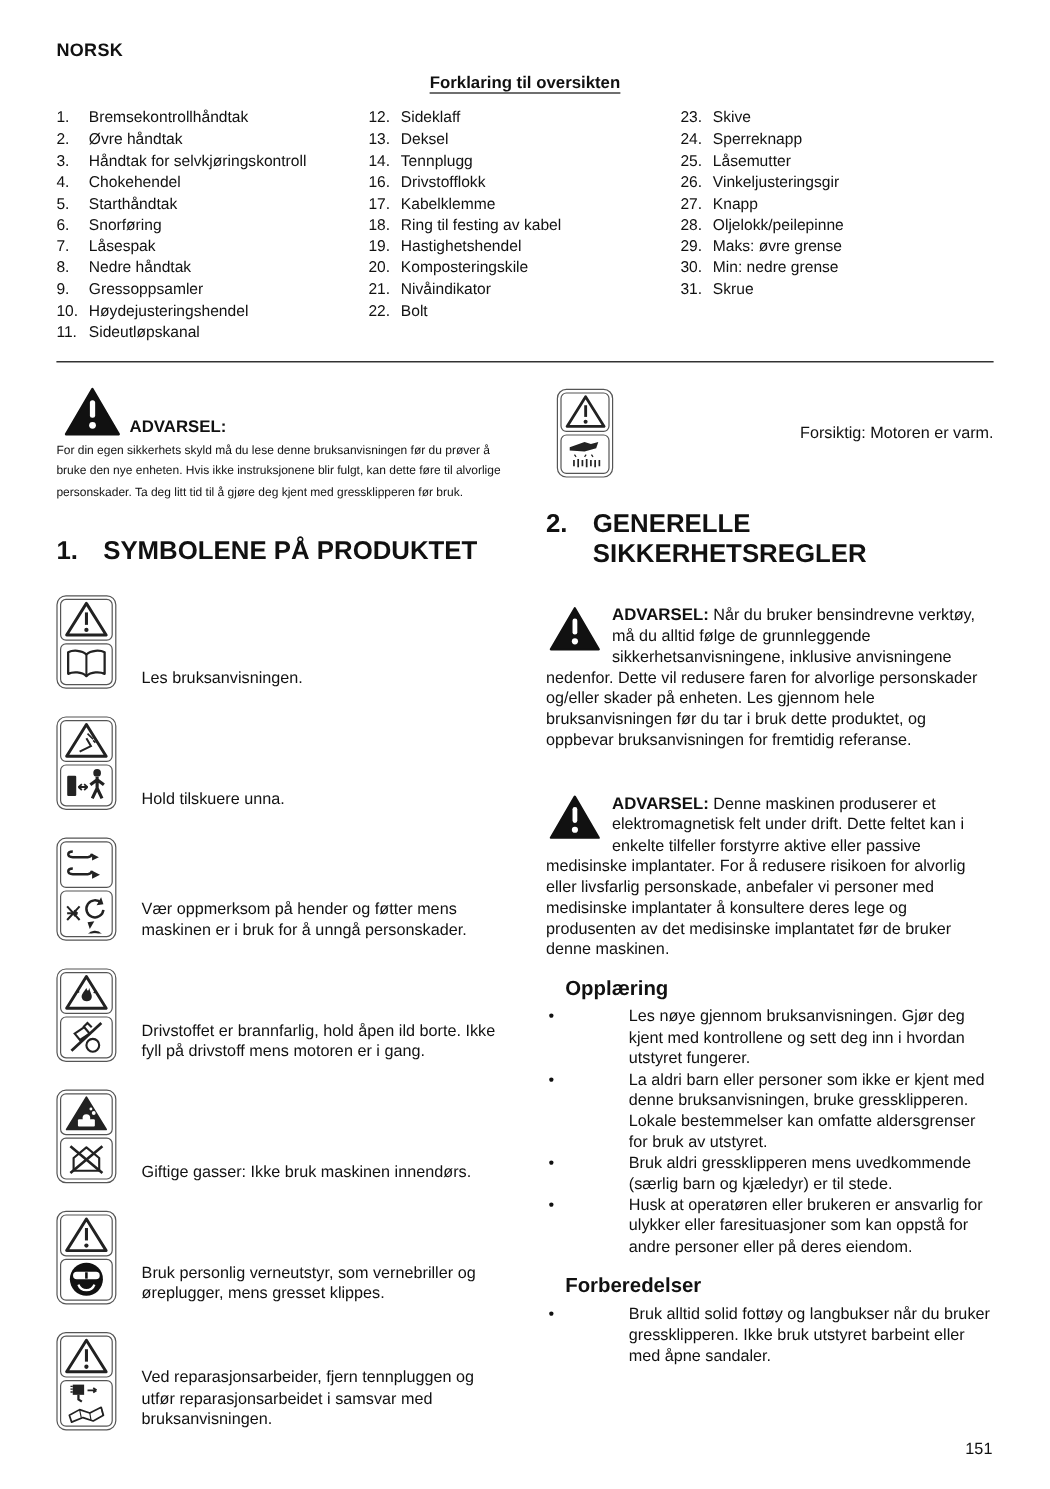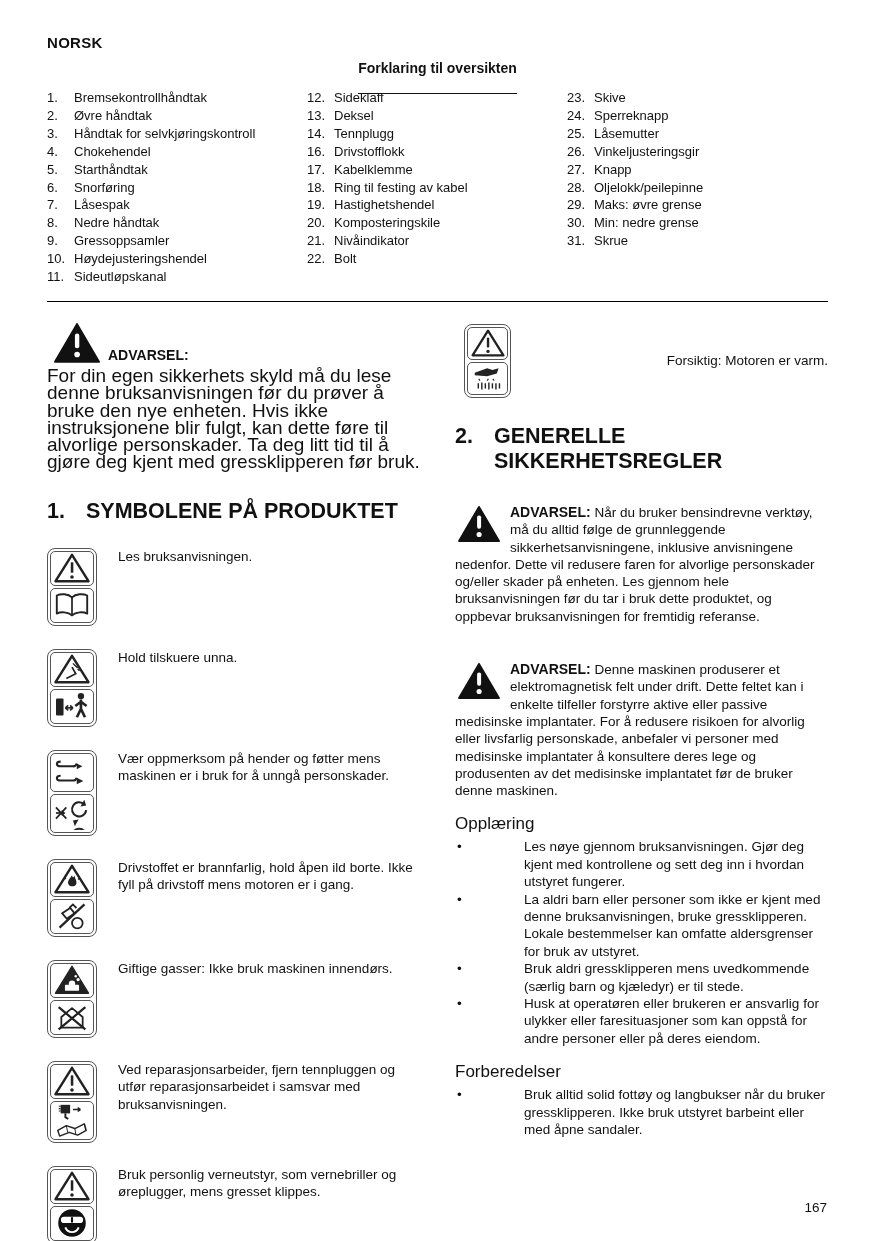--- a/index.html
+++ b/index.html
@@ -9,60 +9,60 @@
     background:#fff;
     color:#111;
     font-family:"Liberation Sans","DejaVu Sans",sans-serif;
     box-sizing:border-box;
     padding:34px 47px 0 47px;
     margin:0 auto;
     overflow:hidden;
   }
   .lang{font-size:15px;font-weight:bold;letter-spacing:.3px;}
   .ov-title{text-align:center;font-size:14px;font-weight:bold;margin-top:9px;}
-  .ov-title span{border-bottom:1.4px solid #111;padding-bottom:17px;}
+  .ov-title span{border-bottom:1.4px solid #111;padding-bottom:1px;}
   .partlist{display:flex;margin-top:13px;}
   .pcol{width:260px;}
   .pcol:last-child{width:261px;}
   .prow{display:flex;font-size:13px;line-height:17.9px;}
   .pnum{width:27px;flex:none;}
   .plabel{flex:1;}
   .divider{border:0;border-top:1.4px solid #000;margin:15px 0 0 0;}
   .main{display:flex;gap:34px;margin-top:20px;}
   .lcol{width:374px;flex:none;}
   .rcol{width:373px;flex:none;}
 
   .warn-head{display:flex;align-items:flex-end;gap:7px;margin-left:6px;}
   .warn-head .wlabel{font-size:14px;font-weight:bold;padding-bottom:1px;}
-  .intro-p{font-size:19px;line-height:17.3px;margin-top:3px;}
+  .intro-p{font-size:10px;line-height:17.3px;margin-top:3px;}
 
   h1.sec{font-size:21.5px;font-weight:bold;margin:26px 0 0 0;display:flex;}
   h1.sec .secnum{width:39px;flex:none;}
   h1.sec .sectitle{flex:1;line-height:25px;}
   .lcol h1.sec{margin-top:28px;}
 
   .symrows{margin-top:24px;}
-  .symrow{display:flex;align-items:flex-start;margin-bottom:23px;}
+  .symrow{display:flex;align-items:flex-end;margin-bottom:23px;}
   .symbox{width:50px;flex:none;border:1.6px solid #555;border-radius:8px;padding:2px;display:flex;flex-direction:column;gap:2px;background:#fff;box-sizing:border-box;}
   .symcell{border:1.3px solid #555;border-radius:5px;height:35px;display:flex;align-items:center;justify-content:center;box-sizing:border-box;background:#fff;}
   .symcell.tall{height:39px;}
   .symtext{margin-left:21px;font-size:13.5px;line-height:17.5px;flex:1;}
 
   .caution{display:flex;align-items:center;margin-top:2px;justify-content:space-between;}
   .caution .symbox{margin-left:9px;width:47px;}
   .caution .symcell{height:33px;}
   .caution-text{margin-left:22px;font-size:13.5px;}
 
   .warnp{font-size:13.5px;line-height:17.3px;margin:36px 0 0 0;}
   .warnp:after{content:"";display:block;clear:both;}
   .warnp .ftri{float:left;margin:1px 9px 2px 2px;}
   .warnp b{font-size:14px;}
   .warnp.first{margin-top:30px;}
 
-  h2.sub{font-size:17px;font-weight:normal;margin:15px 0 4px 0;}
+  h2.sub{font-size:17px;font-weight:bold;margin:15px 0 4px 16px;}
   .bullets{margin:0;}
   .bullet{display:flex;font-size:13.5px;line-height:17.4px;}
   .bullet .bm{width:20px;flex:none;padding-left:2px;}
   .bullet .bt{flex:1;margin-left:47px;}
 
   .pageno{position:absolute;right:48px;bottom:26px;font-size:13.5px;}
   svg{display:block;}
 </style>
 </head>
 <body>
@@ -374,53 +374,53 @@
 
         <div class="symrow">
           <div class="symbox">
             <div class="symcell">
               <svg width="40" height="32" viewBox="0 0 40 34">
                 <path d="M20 3 L37.5 31 H2.5 Z" fill="none" stroke="#222" stroke-width="2.6" stroke-linejoin="round"></path>
                 <rect x="18.7" y="11" width="2.7" height="11" fill="#222"></rect>
                 <circle cx="20" cy="26.5" r="1.9" fill="#222"></circle>
               </svg>
             </div>
+            <div class="symcell">
+              <svg width="36" height="32" viewBox="0 0 40 36">
+                <circle cx="20" cy="18" r="15.5" fill="#111"></circle>
+                <rect x="7.5" y="11" width="25" height="7" rx="3.5" fill="#fff"></rect>
+                <rect x="18.8" y="11.5" width="2.4" height="6" fill="#111"></rect>
+                <path d="M12.5 23 c2.5 7 12.5 7 15 0" stroke="#fff" stroke-width="2.2" fill="none"></path>
+              </svg>
+            </div>
+          </div>
+          <div class="symtext">Bruk personlig verneutstyr, som vernebriller og øreplugger, mens gresset klippes.</div>
+        </div>
+
+        <div class="symrow">
+          <div class="symbox">
+            <div class="symcell">
+              <svg width="40" height="32" viewBox="0 0 40 34">
+                <path d="M20 3 L37.5 31 H2.5 Z" fill="none" stroke="#222" stroke-width="2.6" stroke-linejoin="round"></path>
+                <rect x="18.7" y="11" width="2.7" height="11" fill="#222"></rect>
+                <circle cx="20" cy="26.5" r="1.9" fill="#222"></circle>
+              </svg>
+            </div>
             <div class="symcell tall">
               <svg width="38" height="36" viewBox="0 0 40 38">
                 <rect x="8" y="3" width="10" height="9" fill="#222"></rect>
                 <path d="M8 4.5 h-2 M8 7 h-2 M8 9.5 h-2" stroke="#222" stroke-width="1.2"></path>
                 <path d="M13 12 v4 l3 2" fill="none" stroke="#222" stroke-width="2"></path>
                 <path d="M21 8 h8 M29 8 l-3 -2 M29 8 l-3 2" stroke="#222" stroke-width="1.5"></path>
                 <path d="M5 30 l9 -5 9 3 10 -5 2 7 -9 5 -9 -3 -10 4 z" fill="none" stroke="#222" stroke-width="1.5" stroke-linejoin="round"></path>
                 <path d="M14 25 l1.5 7 M23 28 l1 6 M33 23 l1.5 7" stroke="#222" stroke-width="1"></path>
               </svg>
             </div>
           </div>
           <div class="symtext">Ved reparasjonsarbeider, fjern tennpluggen og utfør reparasjonsarbeidet i samsvar med bruksanvisningen.</div>
-        </div>
-
-        <div class="symrow">
-          <div class="symbox">
-            <div class="symcell">
-              <svg width="40" height="32" viewBox="0 0 40 34">
-                <path d="M20 3 L37.5 31 H2.5 Z" fill="none" stroke="#222" stroke-width="2.6" stroke-linejoin="round"></path>
-                <rect x="18.7" y="11" width="2.7" height="11" fill="#222"></rect>
-                <circle cx="20" cy="26.5" r="1.9" fill="#222"></circle>
-              </svg>
-            </div>
-            <div class="symcell">
-              <svg width="36" height="32" viewBox="0 0 40 36">
-                <circle cx="20" cy="18" r="15.5" fill="#111"></circle>
-                <rect x="7.5" y="11" width="25" height="7" rx="3.5" fill="#fff"></rect>
-                <rect x="18.8" y="11.5" width="2.4" height="6" fill="#111"></rect>
-                <path d="M12.5 23 c2.5 7 12.5 7 15 0" stroke="#fff" stroke-width="2.2" fill="none"></path>
-              </svg>
-            </div>
-          </div>
-          <div class="symtext">Bruk personlig verneutstyr, som vernebriller og øreplugger, mens gresset klippes.</div>
         </div>
 
       </div>
     </div>
 
     <div class="rcol">
 
       <div class="caution">
         <div class="symbox">
           <div class="symcell">
@@ -495,14 +495,14 @@
 
           <div class="bullet">
             <span class="bm">•</span>
             <span class="bt">Bruk alltid solid fottøy og langbukser når du bruker gressklipperen. Ikke bruk utstyret barbeint eller med åpne sandaler.</span>
           </div>
         </div>
 
     </div>
   </div>
 
-  <div class="pageno">167</div>
+  <div class="pageno">151</div>
 </div>
 
 </body></html>

